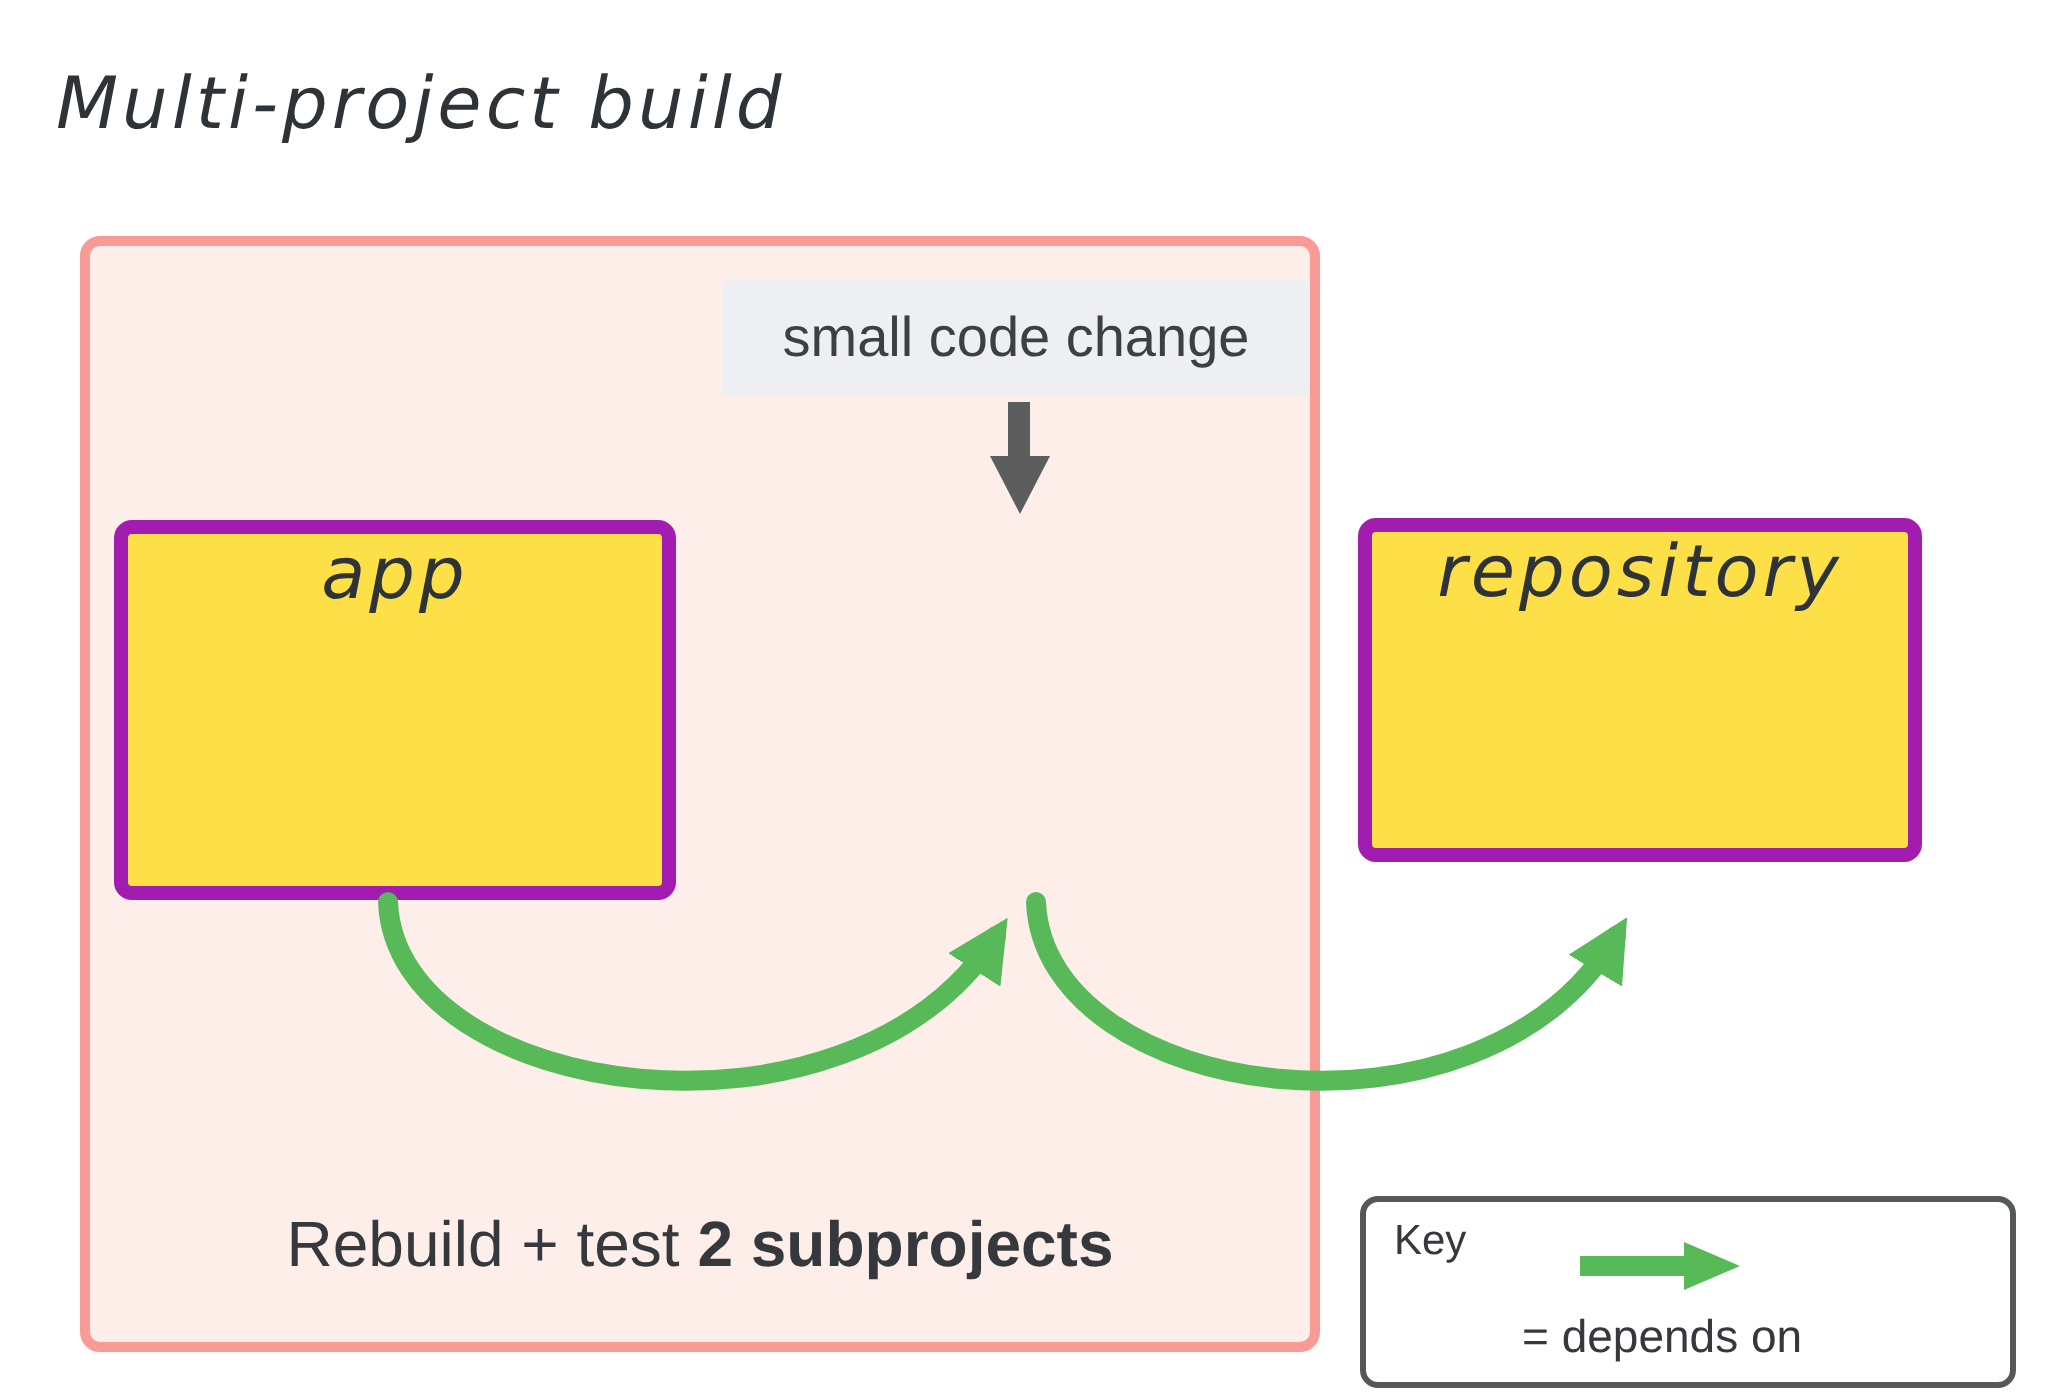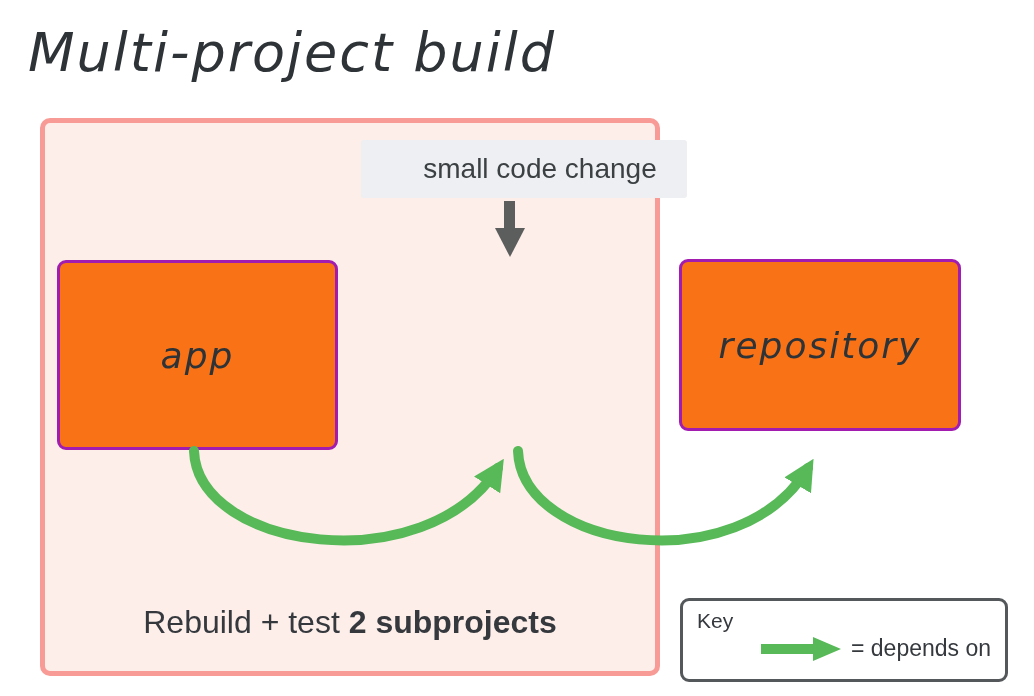--- a/index.html
+++ b/index.html
@@ -16,21 +16,21 @@
     overflow: hidden;
   }
   .title {
     position: absolute;
     left: 28px;
     top: 2px;
     width: 640px;
     height: 100px;
     font-family: cursive, "DejaVu Sans", sans-serif;
     font-style: italic;
-    font-size: 54px;
+    font-size: 36px;
     letter-spacing: 2px;
     color: #2e3338;
     display: flex;
     align-items: center;
   }
   .container-box {
     position: absolute;
     left: 40px;
     top: 118px;
     width: 620px;
@@ -46,21 +46,20 @@
     top: 140px;
     width: 294px;
     height: 58px;
     background: #edeff2;
     border-radius: 3px;
     color: #3c4043;
     font-size: 28px;
     display: flex;
     align-items: center;
     justify-content: center;
-    padding-left: 32px;
   }
   .dark-arrow-stem {
     position: absolute;
     left: 504px;
     top: 201px;
     width: 11px;
     height: 28px;
     background: #5c5e5e;
   }
   .dark-arrow-head {
@@ -68,26 +67,25 @@
     left: 495px;
     top: 228px;
     width: 0;
     height: 0;
     border-left: 15px solid transparent;
     border-right: 15px solid transparent;
     border-top: 29px solid #5c5e5e;
   }
   .node {
     position: absolute;
-    background: #f97316;
-    border: 3px solid #a21caf;
+    background: #fde047;
+    border: 7px solid #a21caf;
     border-radius: 9px;
     box-sizing: border-box;
     display: flex;
-    align-items: center;
     justify-content: center;
     font-family: cursive, "DejaVu Sans", sans-serif;
     font-style: italic;
     font-size: 36px;
     letter-spacing: 2px;
     color: #2e3338;
   }
   .node-app        { left: 57px;  top: 260px; width: 281px; height: 190px; }
   .node-service    { left: 367px; top: 260px; width: 282px; height: 190px; }
   .node-repository { left: 679px; top: 259px; width: 282px; height: 172px; }
@@ -108,40 +106,41 @@
     font-size: 32px;
     color: #35393d;
     line-height: 44px;
   }
   .caption b { font-weight: bold; }
   .key-box {
     position: absolute;
     left: 680px;
     top: 598px;
     width: 328px;
-    height: 84px;
+    height: 96px;
     background: #ffffff;
     border: 3px solid #55585b;
     border-radius: 9px;
     box-sizing: border-box;
   }
   .key-title {
     position: absolute;
     left: 14px;
     top: 8px;
     font-size: 21px;
     color: #35393d;
   }
   .key-row {
     position: absolute;
     left: 78px;
-    top: 34px;
+    top: 18px;
     display: flex;
-    align-items: flex-start;
+    align-items: center;
     gap: 8px;
+    flex-direction: column;
   }
   .key-legend {
     font-size: 23px;
     color: #35393d;
     white-space: nowrap;
   }
 </style>
 </head>
 <body>
 

